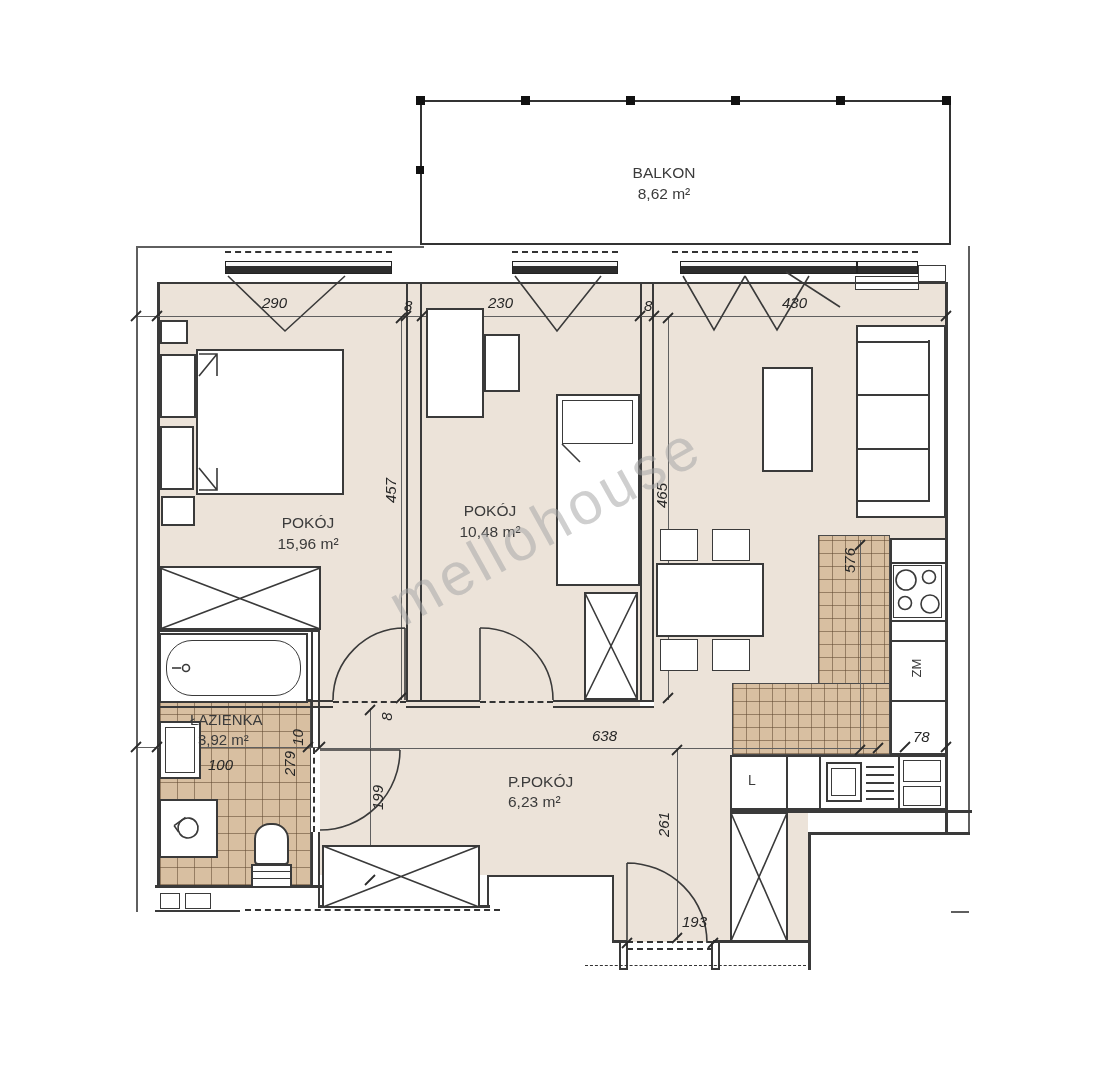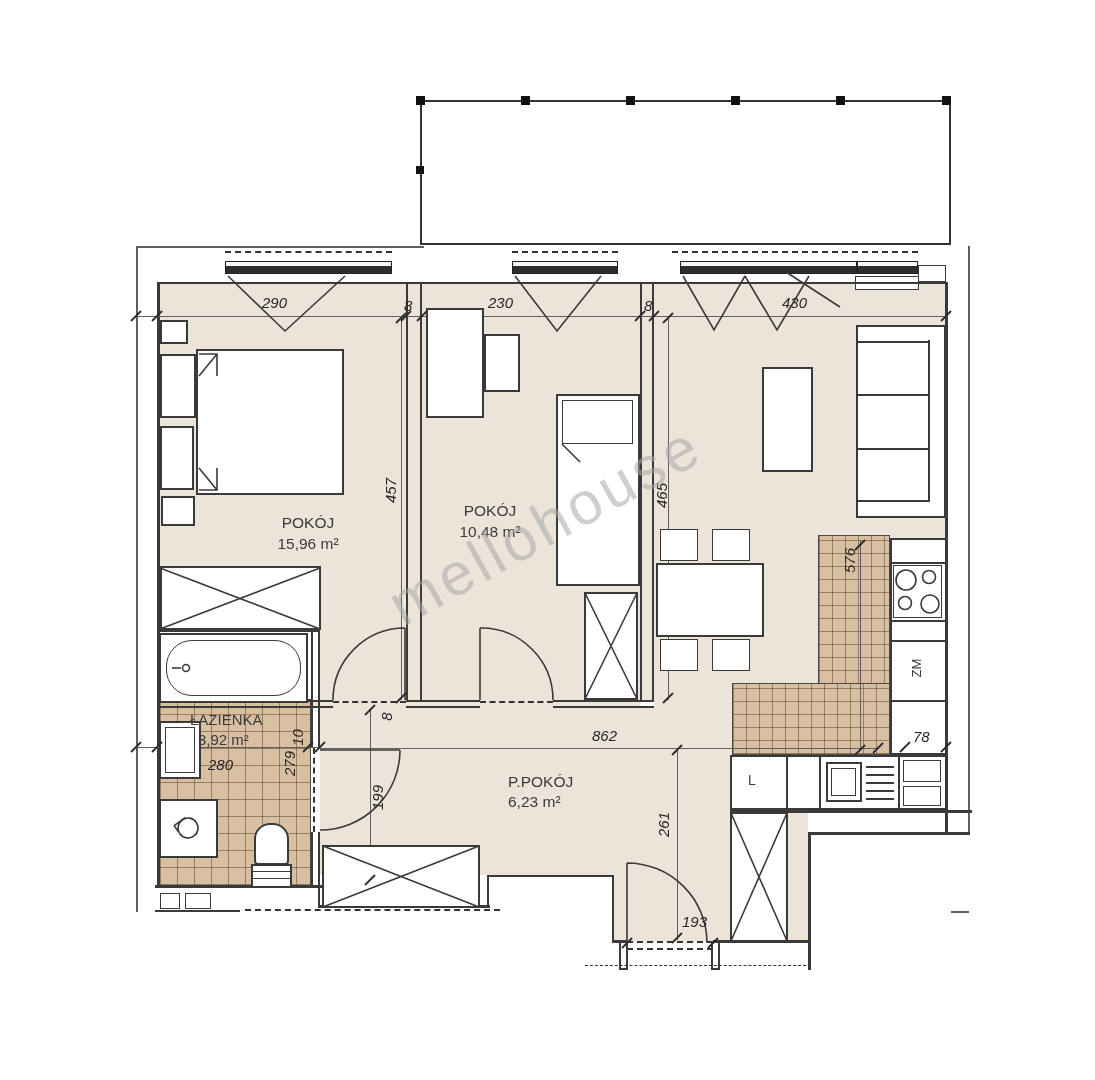--- a/index.html
+++ b/index.html
@@ -241,20 +241,24 @@
         <line x1="663" y1="703" x2="673" y2="693"></line>
       <line x1="855" y1="550" x2="865" y2="540"></line>
         <line x1="855" y1="755" x2="865" y2="745"></line>
       <line x1="365" y1="715" x2="375" y2="705"></line>
         <line x1="365" y1="885" x2="375" y2="875"></line>
       <line x1="622" y1="948" x2="632" y2="938"></line>
         <line x1="708" y1="948" x2="718" y2="938"></line>
     </g>
   </svg>
 
+  <div class="lbl" style="left:574px;top:162px;width:180px">
+    <div>BALKON</div>
+    <div>8,62 m²</div>
+  </div>
   <div class="lbl" style="left:218px;top:512px;width:180px">
     <div>POKÓJ</div>
     <div>15,96 m²</div>
   </div>
   <div class="lbl" style="left:400px;top:500px;width:180px">
     <div>POKÓJ</div>
     <div>10,48 m²</div>
   </div>
   <div class="lbl-l" style="left:508px;top:772px">
     <div>P.POKÓJ</div>
@@ -268,23 +272,23 @@
   <div class="lbl-l vdim" style="left:908px;top:658px;font-size:13px">ZM</div>
 
   <div class="dim" style="left:262px;top:294px">290</div>
   <div class="dim" style="left:404px;top:297px">8</div>
   <div class="dim" style="left:488px;top:294px">230</div>
   <div class="dim" style="left:644px;top:297px">8</div>
   <div class="dim" style="left:782px;top:294px">430</div>
   <div class="dim vdim" style="left:372px;top:482px;width:36px;text-align:center">457</div>
   <div class="dim vdim" style="left:643px;top:487px;width:36px;text-align:center">465</div>
   <div class="dim vdim" style="left:831px;top:552px;width:36px;text-align:center">576</div>
-  <div class="dim" style="left:592px;top:727px">862</div>
+  <div class="dim" style="left:592px;top:727px">638</div>
   <div class="dim" style="left:913px;top:728px">78</div>
-  <div class="dim" style="left:208px;top:756px">280</div>
+  <div class="dim" style="left:208px;top:756px">100</div>
   <div class="dim vdim" style="left:284px;top:729px;width:26px;text-align:center">10</div>
   <div class="dim vdim" style="left:271px;top:755px;width:36px;text-align:center">279</div>
   <div class="dim vdim" style="left:359px;top:789px;width:36px;text-align:center">199</div>
   <div class="dim vdim" style="left:376px;top:708px;width:20px;text-align:center">8</div>
   <div class="dim vdim" style="left:645px;top:816px;width:36px;text-align:center">261</div>
   <div class="dim" style="left:682px;top:913px">193</div>
 
   <div id="wm">mellohouse</div>
 </div>
 

